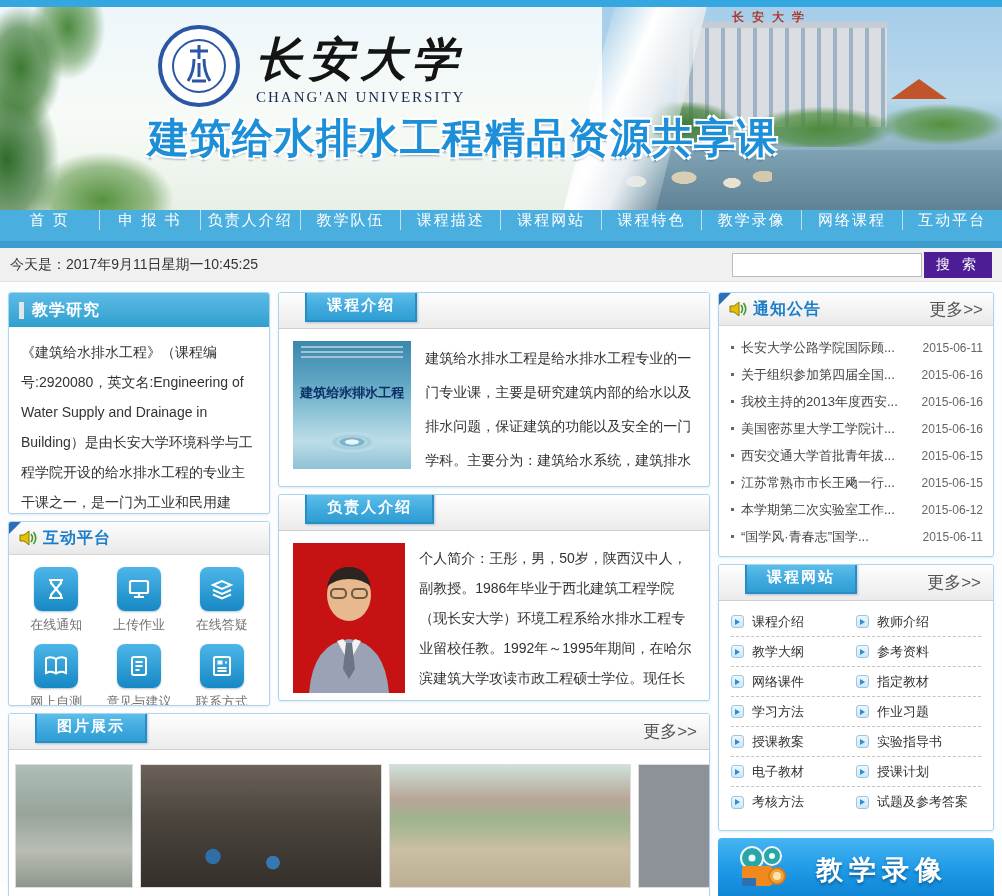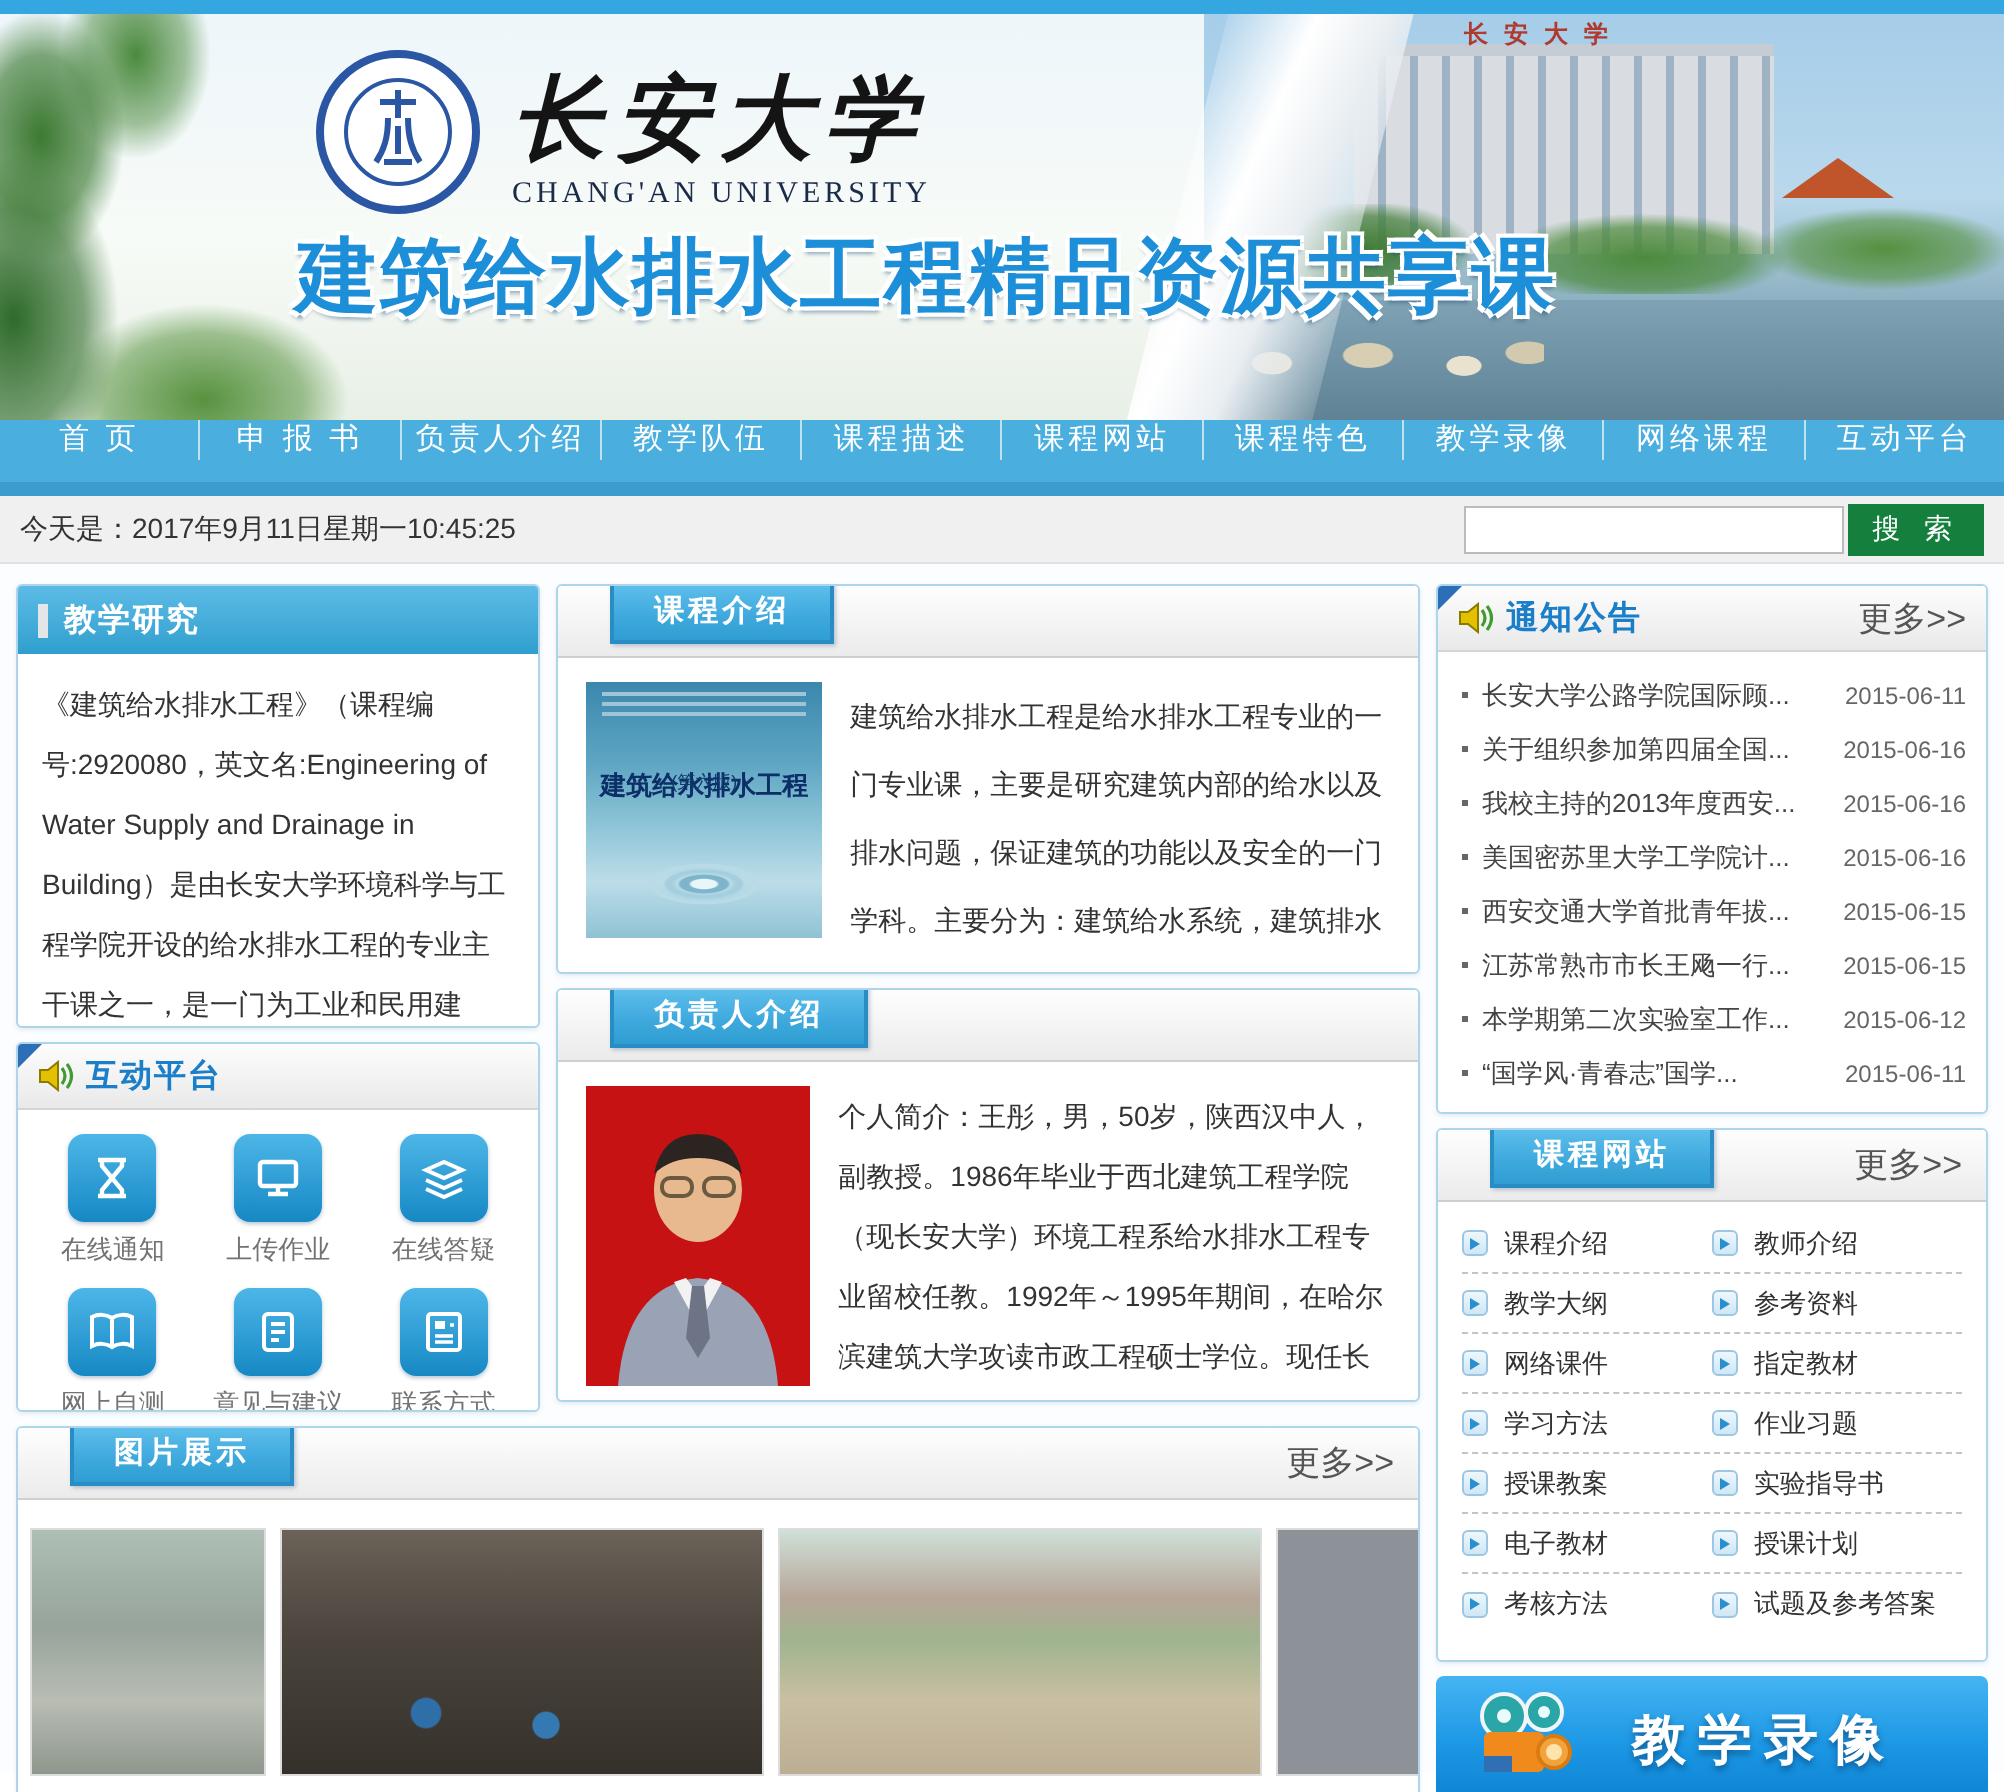--- a/index.html
+++ b/index.html
@@ -61,21 +61,21 @@
   .nav-item:last-child { border-right:none; }
   .nav-strip { height:7px; background:#3d9ccd; }
 
   
   .datebar { height:34px; background:#f0f0f0; border-bottom:1px solid #e2e2e2;
       display:flex; align-items:center; padding:0 10px; }
   .date-text { font-size:14px; color:#333; }
   .search-area { margin-left:auto; display:flex; align-items:center; }
   .search-input { width:190px; height:24px; border:1px solid #bbb; background:#fff;
       font-size:13px; padding:0 6px; }
-  .search-btn { height:26px; padding:0 12px; margin-left:2px; background:#15803d; color:#fff;
+  .search-btn { height:26px; padding:0 12px; margin-left:2px; background:#4c1d95; color:#fff;
       border:none; font-size:14px; letter-spacing:4px; cursor:pointer; }
 
   
   .main { display:flex; gap:8px; padding:10px 8px 0 8px; background:#fbfdfe; height:604px; }
   .col-lm { width:702px; }
   .row-lm { display:flex; gap:8px; height:414px; }
   .col-left { width:272px; }
   .col-mid { width:448px; }
   .col-right { width:276px; }
 

